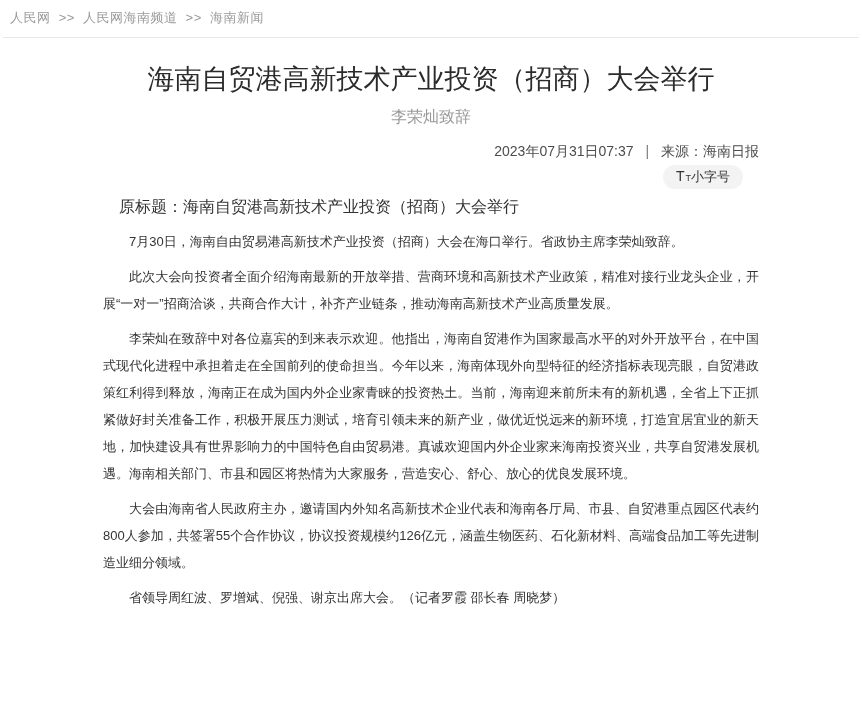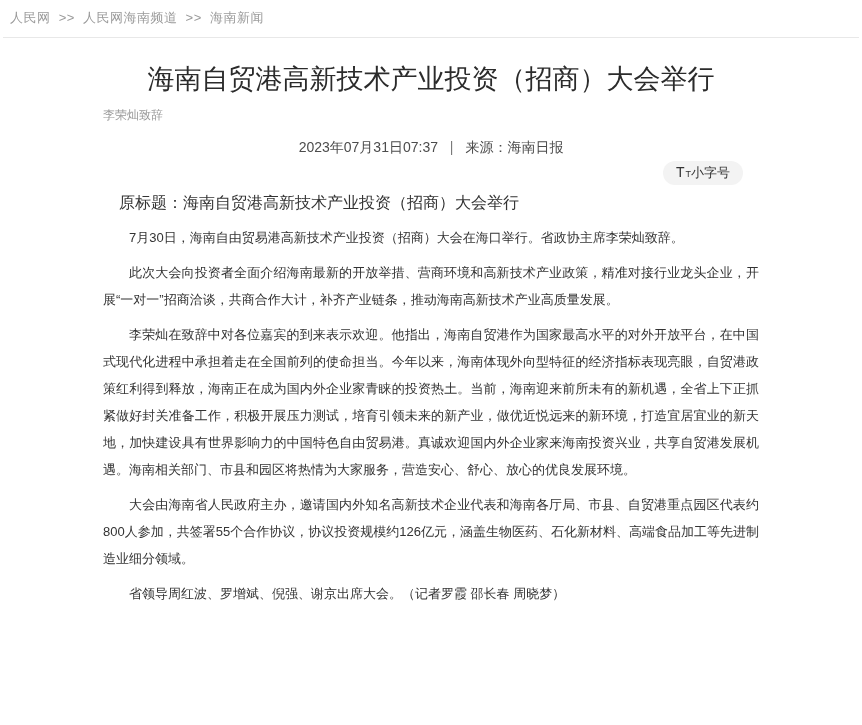--- a/index.html
+++ b/index.html
@@ -35,27 +35,27 @@
   h1.title {
     margin-top: 26px;
     text-align: center;
     font-size: 27px;
     line-height: 30px;
     font-weight: 400;
     color: #2b2b2b;
   }
   .subtitle {
     margin-top: 13px;
-    text-align: left;
-    font-size: 12px;
+    text-align: center;
+    font-size: 16px;
     color: #999999;
   }
   .meta {
     margin-top: 15px;
-    text-align: center;
+    text-align: right;
     font-size: 14px;
     color: #4c4c4c;
   }
   .meta .pipe { margin: 0 8px; color: #7a7a7a; }
   .toolbar {
     margin-top: 4px;
     text-align: right;
     padding-right: 16px;
   }
   .font-btn {

